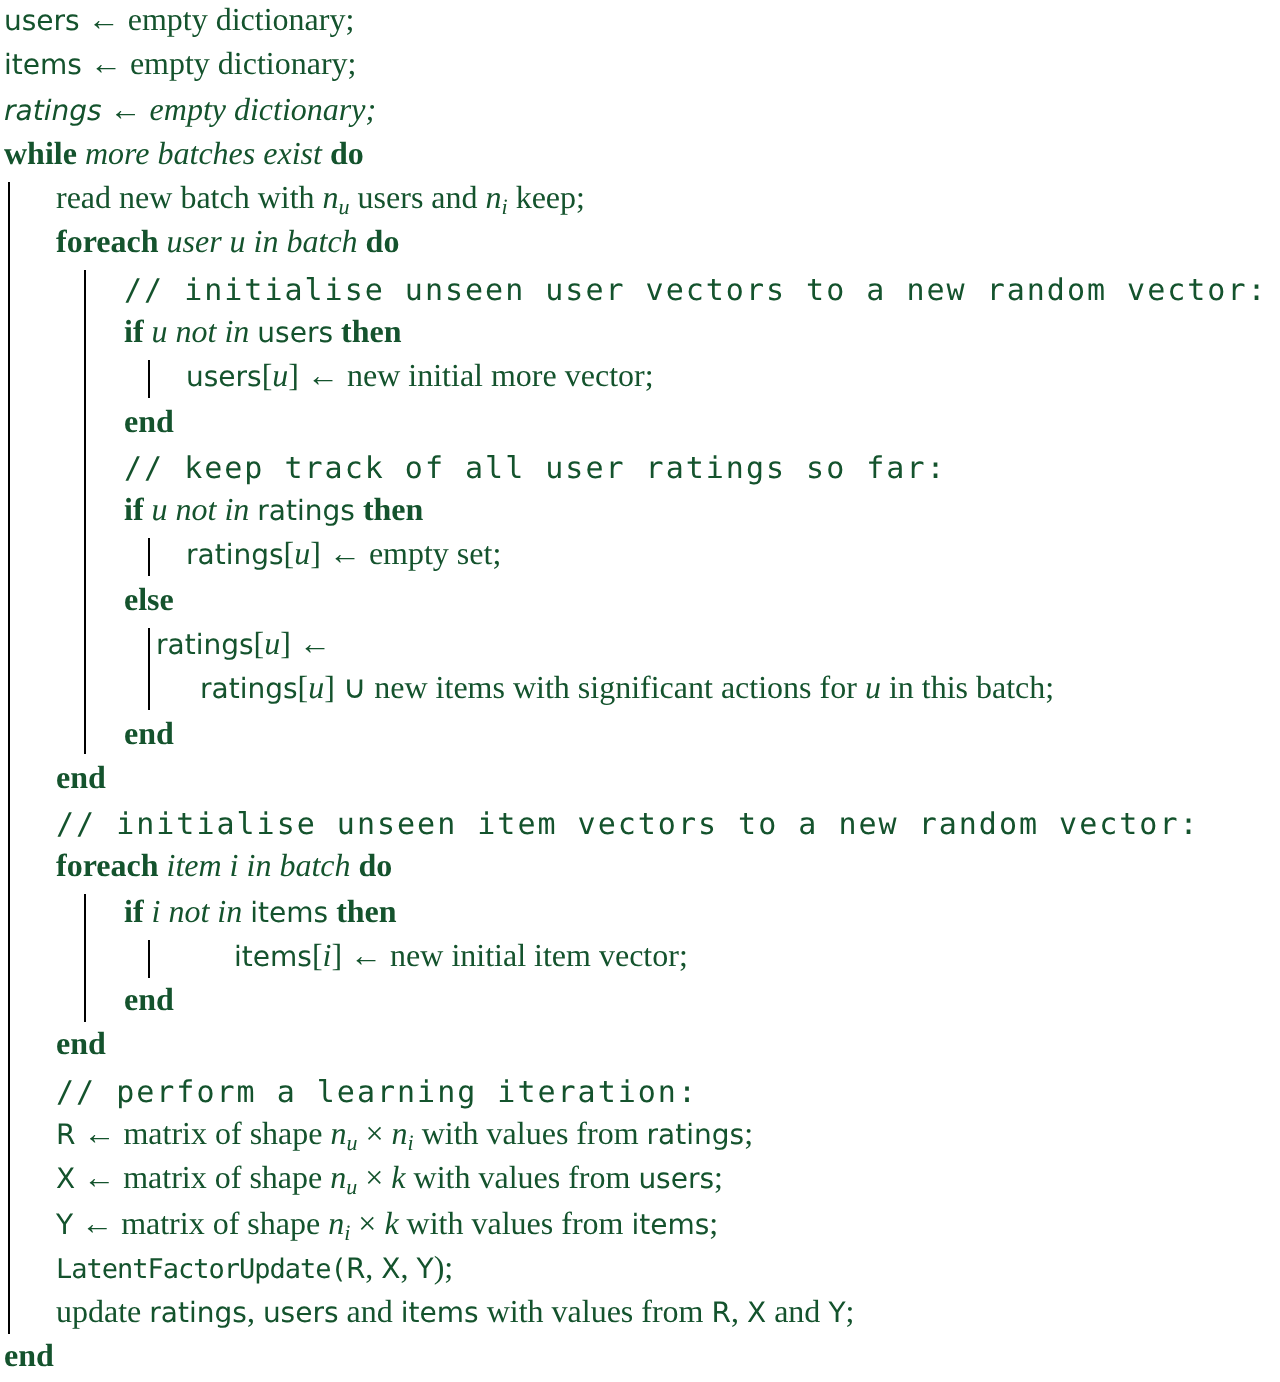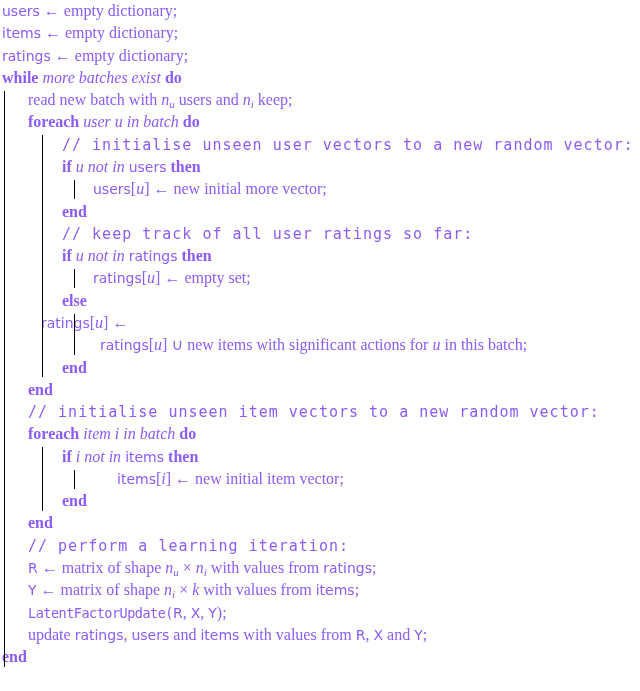--- a/index.html
+++ b/index.html
@@ -44,47 +44,48 @@
   .block-rule {
     position: absolute;
     width: 1.6px;
     background: #000000;
   }
 </style>
 </head>
 <body>
 
 <div id="canvas">
-  <div class="algo" id="algo-root" style="color: #8b5cf6;">
+  <div class="algo" id="algo-root" style="color: #14532d;">
       <div class="code-line" style="padding-left: 2px;"><span class="seg-d">users</span><span class="seg-t"> ← empty dictionary;</span></div>
       <div class="code-line" style="padding-left: 2px;"><span class="seg-d">items</span><span class="seg-t"> ← empty dictionary;</span></div>
-      <div class="code-line" style="padding-left: 2px;"><span class="seg-d">ratings</span><span class="seg-t"> ← empty dictionary;</span></div>
+      <div class="code-line" style="padding-left: 2px; font-style: italic;"><span class="seg-d">ratings</span><span class="seg-t"> ← empty dictionary;</span></div>
       <div class="code-line" style="padding-left: 2px;"><span class="seg-k">while </span><span class="seg-i">more batches exist</span><span class="seg-k"> do</span></div>
       <div class="code-line" style="padding-left: 28px;"><span class="seg-t">read new batch with </span><span class="seg-i">n</span><span class="seg-s">u</span><span class="seg-t"> users and </span><span class="seg-i">n</span><span class="seg-s">i</span><span class="seg-t"> keep;</span></div>
       <div class="code-line" style="padding-left: 28px;"><span class="seg-k">foreach </span><span class="seg-i">user u in batch</span><span class="seg-k"> do</span></div>
       <div class="code-line" style="padding-left: 62px;"><span class="seg-c">// initialise unseen user vectors to a new random vector:</span></div>
       <div class="code-line" style="padding-left: 62px;"><span class="seg-k">if </span><span class="seg-i">u not in </span><span class="seg-d">users</span><span class="seg-k"> then</span></div>
       <div class="code-line" style="padding-left: 93px;"><span class="seg-d">users</span><span class="seg-t">[</span><span class="seg-i">u</span><span class="seg-t">] ← new initial more vector;</span></div>
       <div class="code-line" style="padding-left: 62px;"><span class="seg-k">end</span></div>
       <div class="code-line" style="padding-left: 62px;"><span class="seg-c">// keep track of all user ratings so far:</span></div>
       <div class="code-line" style="padding-left: 62px;"><span class="seg-k">if </span><span class="seg-i">u not in </span><span class="seg-d">ratings</span><span class="seg-k"> then</span></div>
       <div class="code-line" style="padding-left: 93px;"><span class="seg-d">ratings</span><span class="seg-t">[</span><span class="seg-i">u</span><span class="seg-t">] ← empty set;</span></div>
       <div class="code-line" style="padding-left: 62px;"><span class="seg-k">else</span></div>
-      <div class="code-line" style="padding-left: 41px;"><span class="seg-d">ratings</span><span class="seg-t">[</span><span class="seg-i">u</span><span class="seg-t">] ←</span></div>
+      <div class="code-line" style="padding-left: 78px;"><span class="seg-d">ratings</span><span class="seg-t">[</span><span class="seg-i">u</span><span class="seg-t">] ←</span></div>
       <div class="code-line" style="padding-left: 100px;"><span class="seg-d">ratings</span><span class="seg-t">[</span><span class="seg-i">u</span><span class="seg-t">] ∪ new items with significant actions for </span><span class="seg-i">u</span><span class="seg-t"> in this batch;</span></div>
       <div class="code-line" style="padding-left: 62px;"><span class="seg-k">end</span></div>
       <div class="code-line" style="padding-left: 28px;"><span class="seg-k">end</span></div>
       <div class="code-line" style="padding-left: 28px;"><span class="seg-c">// initialise unseen item vectors to a new random vector:</span></div>
       <div class="code-line" style="padding-left: 28px;"><span class="seg-k">foreach </span><span class="seg-i">item i in batch</span><span class="seg-k"> do</span></div>
       <div class="code-line" style="padding-left: 62px;"><span class="seg-k">if </span><span class="seg-i">i not in </span><span class="seg-d">items</span><span class="seg-k"> then</span></div>
       <div class="code-line" style="padding-left: 117px;"><span class="seg-d">items</span><span class="seg-t">[</span><span class="seg-i">i</span><span class="seg-t">] ← new initial item vector;</span></div>
       <div class="code-line" style="padding-left: 62px;"><span class="seg-k">end</span></div>
       <div class="code-line" style="padding-left: 28px;"><span class="seg-k">end</span></div>
       <div class="code-line" style="padding-left: 28px;"><span class="seg-c">// perform a learning iteration:</span></div>
       <div class="code-line" style="padding-left: 28px;"><span class="seg-d">R</span><span class="seg-t"> ← matrix of shape </span><span class="seg-i">n</span><span class="seg-s">u</span><span class="seg-t"> × </span><span class="seg-i">n</span><span class="seg-s">i</span><span class="seg-t"> with values from </span><span class="seg-d">ratings</span><span class="seg-t">;</span></div>
+      <div class="code-line" style="padding-left: 28px;"><span class="seg-d">X</span><span class="seg-t"> ← matrix of shape </span><span class="seg-i">n</span><span class="seg-s">u</span><span class="seg-t"> × </span><span class="seg-i">k</span><span class="seg-t"> with values from </span><span class="seg-d">users</span><span class="seg-t">;</span></div>
       <div class="code-line" style="padding-left: 28px;"><span class="seg-d">Y</span><span class="seg-t"> ← matrix of shape </span><span class="seg-i">n</span><span class="seg-s">i</span><span class="seg-t"> × </span><span class="seg-i">k</span><span class="seg-t"> with values from </span><span class="seg-d">items</span><span class="seg-t">;</span></div>
       <div class="code-line" style="padding-left: 28px;"><span class="seg-p">LatentFactorUpdate(</span><span class="seg-d">R</span><span class="seg-t">, </span><span class="seg-d">X</span><span class="seg-t">, </span><span class="seg-d">Y</span><span class="seg-t">);</span></div>
       <div class="code-line" style="padding-left: 28px;"><span class="seg-t">update </span><span class="seg-d">ratings</span><span class="seg-t">, </span><span class="seg-d">users</span><span class="seg-t"> and </span><span class="seg-d">items</span><span class="seg-t"> with values from </span><span class="seg-d">R</span><span class="seg-t">, </span><span class="seg-d">X</span><span class="seg-t"> and </span><span class="seg-d">Y</span><span class="seg-t">;</span></div>
       <div class="code-line" style="padding-left: 2px;"><span class="seg-k">end</span></div>
       <div class="block-rule" style="left: 3.5px; top: 90.66px; height: 576.54px; background: rgb(0, 0, 0);"></div>
       <div class="block-rule" style="left: 41.5px; top: 135.24px; height: 242.19px; background: rgb(0, 0, 0);"></div>
       <div class="block-rule" style="left: 73.5px; top: 179.82px; height: 19.29px; background: rgb(0, 0, 0);"></div>
       <div class="block-rule" style="left: 73.5px; top: 268.98px; height: 19.29px; background: rgb(0, 0, 0);"></div>
       <div class="block-rule" style="left: 73.5px; top: 313.56px; height: 41.58px; background: rgb(0, 0, 0);"></div>
       <div class="block-rule" style="left: 41.5px; top: 447.3px; height: 63.87px; background: rgb(0, 0, 0);"></div>

